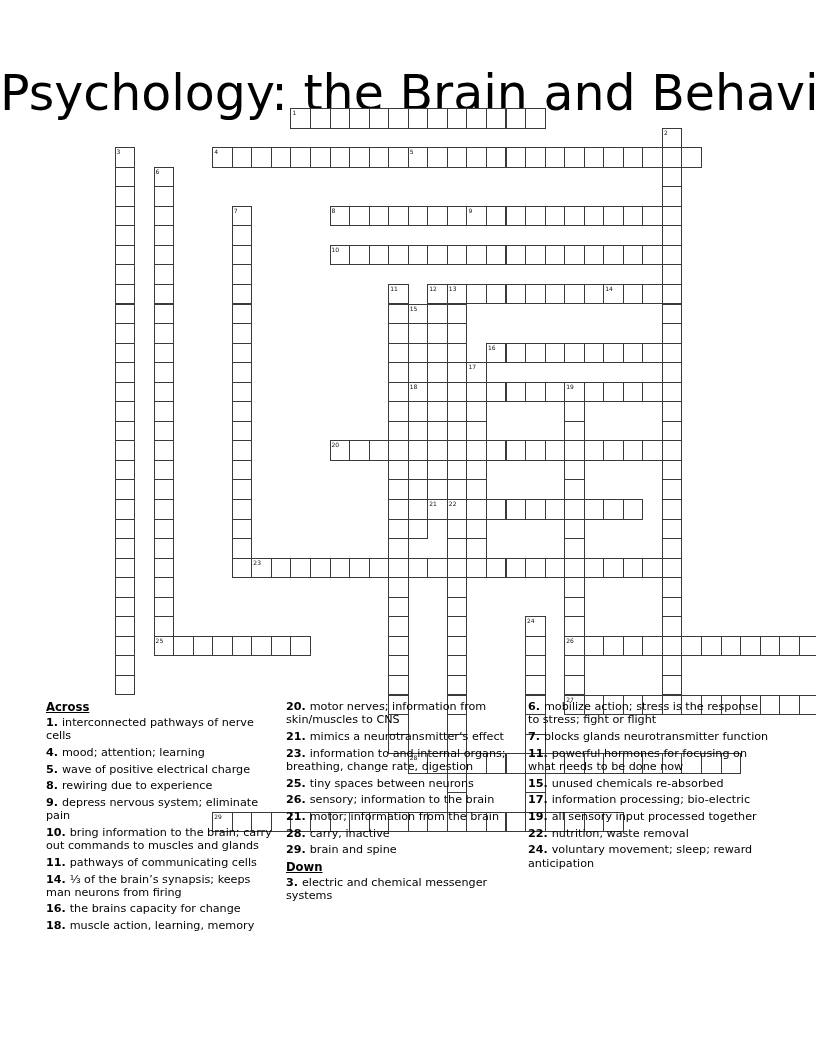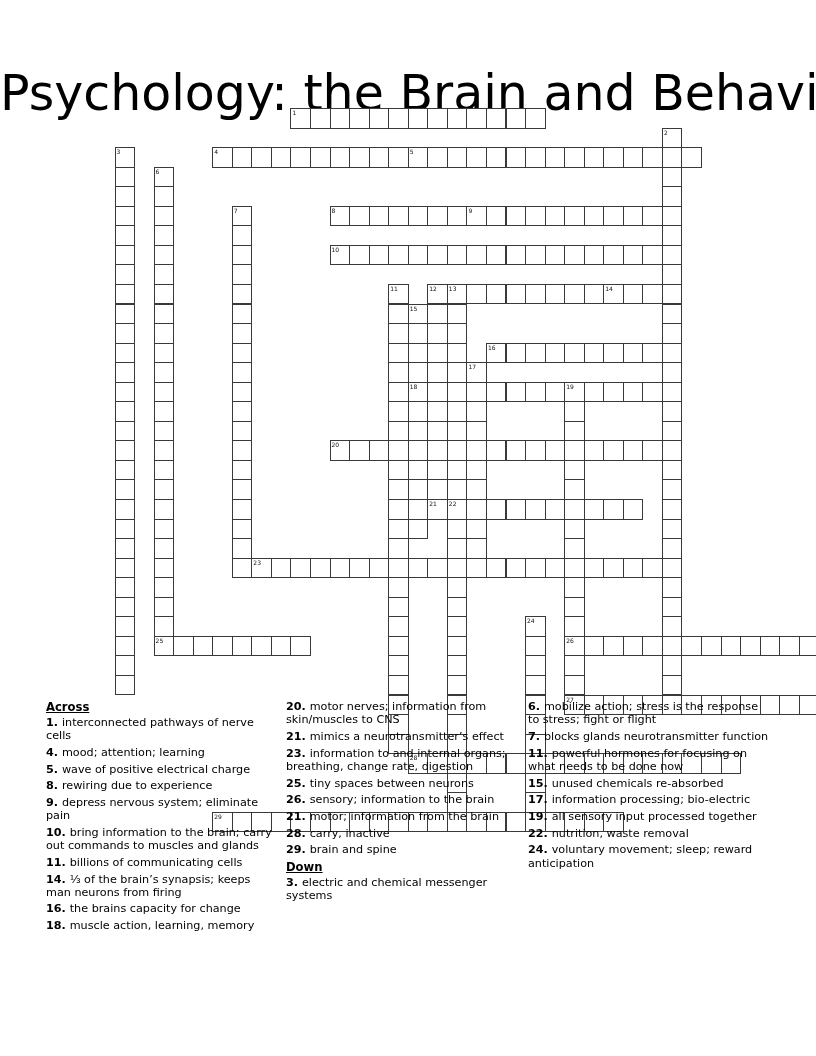--- a/index.html
+++ b/index.html
@@ -579,21 +579,21 @@
 
   <div id="clues">
     <div class="clue-col" id="clue-col-1">
         <span class="clue-heading">Across</span>
         <span class="clue"><span class="cnum">1. </span><span>interconnected pathways of nerve cells</span></span>
         <span class="clue"><span class="cnum">4. </span><span>mood; attention; learning</span></span>
         <span class="clue"><span class="cnum">5. </span><span>wave of positive electrical charge</span></span>
         <span class="clue"><span class="cnum">8. </span><span>rewiring due to experience</span></span>
         <span class="clue"><span class="cnum">9. </span><span>depress nervous system; eliminate pain</span></span>
         <span class="clue"><span class="cnum">10. </span><span>bring information to the brain; carry out commands to muscles and glands</span></span>
-        <span class="clue"><span class="cnum">11. </span><span>billions of communicating cells</span></span>
+        <span class="clue"><span class="cnum">11. </span><span>pathways of communicating cells</span></span>
         <span class="clue"><span class="cnum">14. </span><span>⅓ of the brain’s synapsis; keeps man neurons from firing</span></span>
         <span class="clue"><span class="cnum">16. </span><span>the brains capacity for change</span></span>
         <span class="clue"><span class="cnum">18. </span><span>muscle action, learning, memory</span></span>
       </div>
     <div class="clue-col" id="clue-col-2">
         <span class="clue"><span class="cnum">20. </span><span>motor nerves; information from skin/muscles to CNS</span></span>
         <span class="clue"><span class="cnum">21. </span><span>mimics a neurotransmitter’s effect</span></span>
         <span class="clue"><span class="cnum">23. </span><span>information to and internal organs; breathing, change rate, digestion</span></span>
         <span class="clue"><span class="cnum">25. </span><span>tiny spaces between neurons</span></span>
         <span class="clue"><span class="cnum">26. </span><span>sensory; information to the brain</span></span>

